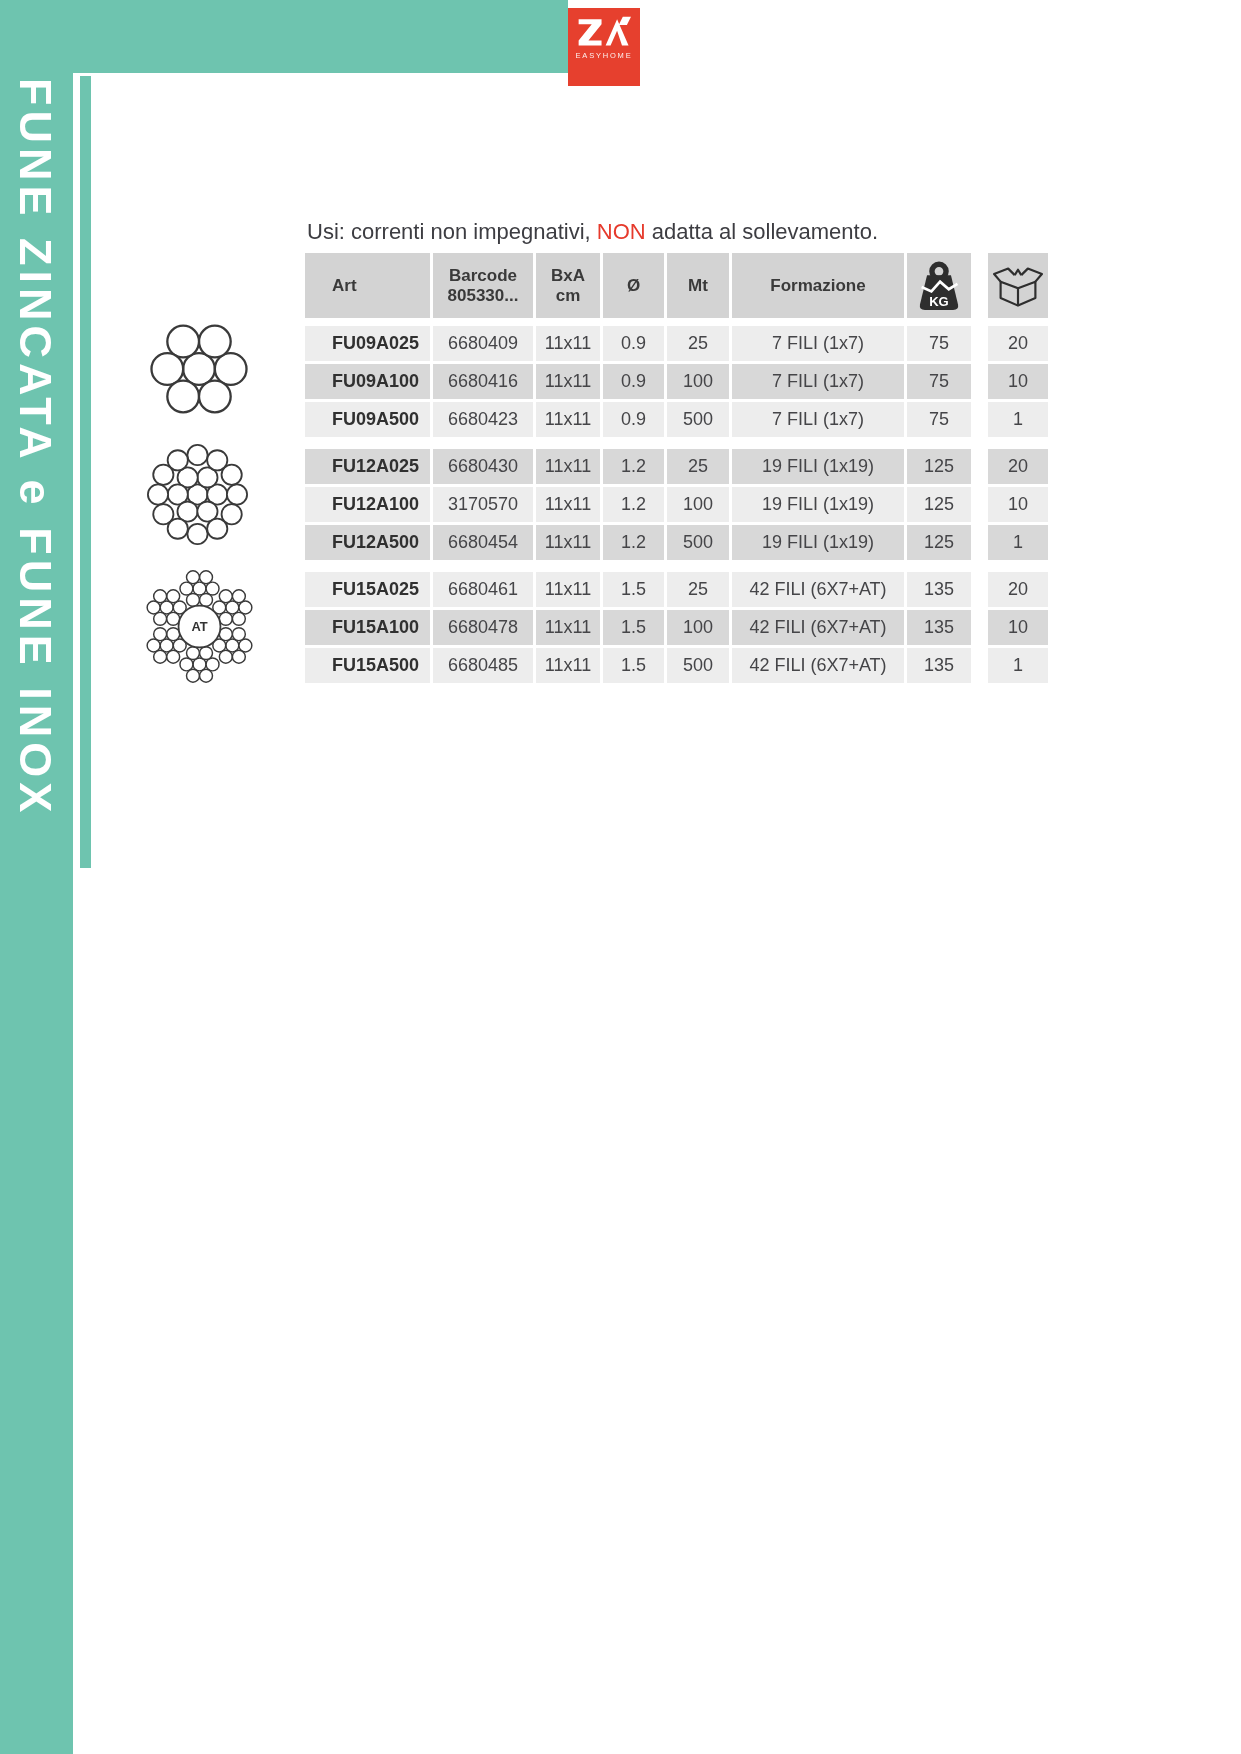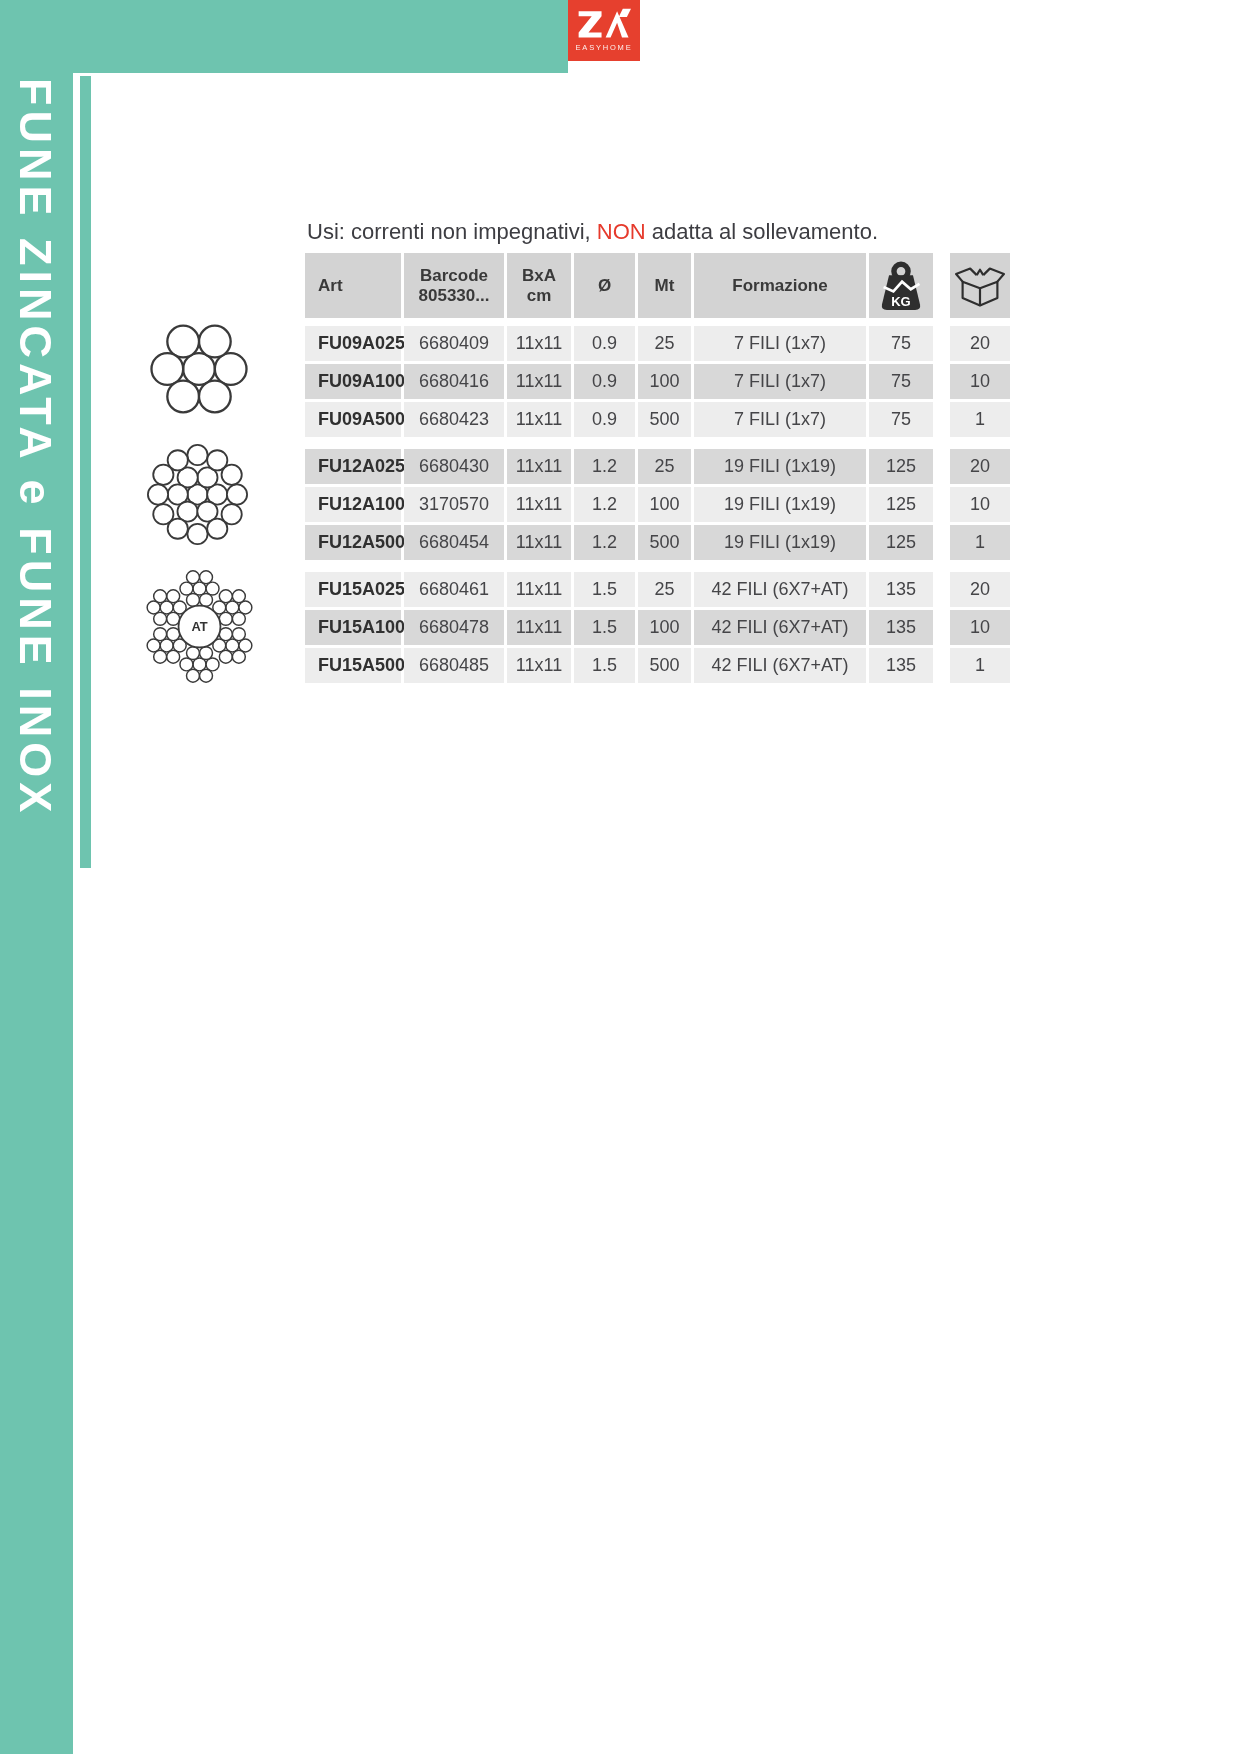--- a/index.html
+++ b/index.html
@@ -7,46 +7,46 @@
   .page{position:relative;width:1241px;height:1754px;background:#fff;overflow:hidden;}
 
   
   .top-band{position:absolute;left:0;top:0;width:568px;height:73px;background:#6ec4af;}
   .sidebar{position:absolute;left:0;top:0;width:73px;height:1754px;background:#6ec4af;}
   .sidebar-text{position:absolute;left:13px;top:78px;writing-mode:vertical-rl;
     font-size:45px;line-height:1;font-weight:700;color:#fff;letter-spacing:5px;white-space:nowrap;}
   .accent-strip{position:absolute;left:80px;top:76px;width:11px;height:792px;background:#6ec4af;}
 
   
-  .logo{position:absolute;left:568px;top:0;width:72px;height:61px;background:#e6402e;
+  .logo{position:absolute;left:568px;top:8px;width:72px;height:78px;background:#e6402e;
     display:flex;flex-direction:column;align-items:center;}
   .logo svg{margin-top:7px;}
   .logo-sub{font-size:7.5px;letter-spacing:1.8px;color:rgba(255,255,255,.92);margin-top:3px;font-weight:400;}
 
   
   .title{position:absolute;left:307px;top:185px;margin:0;font-size:27px;line-height:1.1;
     font-weight:700;color:#e63a2c;letter-spacing:.3px;}
   .subtitle{position:absolute;left:307px;top:219px;margin:0;font-size:22px;line-height:1.2;color:#3d3d42;text-align:right;}
   .subtitle .hl{color:#e63a2c;}
 
   
   .table{position:absolute;left:305px;top:253px;width:746px;}
   .thead,.trow{display:flex;gap:3px;}
   .thead{height:65px;margin-bottom:8px;}
   .trow{height:35px;margin-bottom:3px;}
   .tgroup{margin-bottom:12px;}
   .cell{display:flex;align-items:center;justify-content:center;flex:0 0 auto;
     font-size:18px;color:#454548;box-sizing:border-box;}
   .thead .cell{background:#d3d3d3;font-weight:700;color:#3a3a3a;font-size:17px;line-height:1.15;}
   .two-line{flex-direction:column;}
-  .c-art{width:96px;justify-content:flex-start;padding-left:13px;}
+  .c-art{width:125px;justify-content:flex-start;padding-left:27px;}
   .c-bar{width:100px;}
   .c-bxa{width:64px;}
   .c-dia{width:61px;}
-  .c-mt{width:53px;text-align:right;}
+  .c-mt{width:62px;text-align:right;}
   .c-form{width:172px;}
   .c-kg{width:64px;}
   .c-box{width:60px;margin-left:14px;}
   .trow .c-art{font-weight:700;color:#303030;}
   .ra .cell{background:#ededed;}
   .rb .cell{background:#d8d8d8;}
 
   
   .diag{position:absolute;}
   .diag-1{left:149px;top:321px;}

